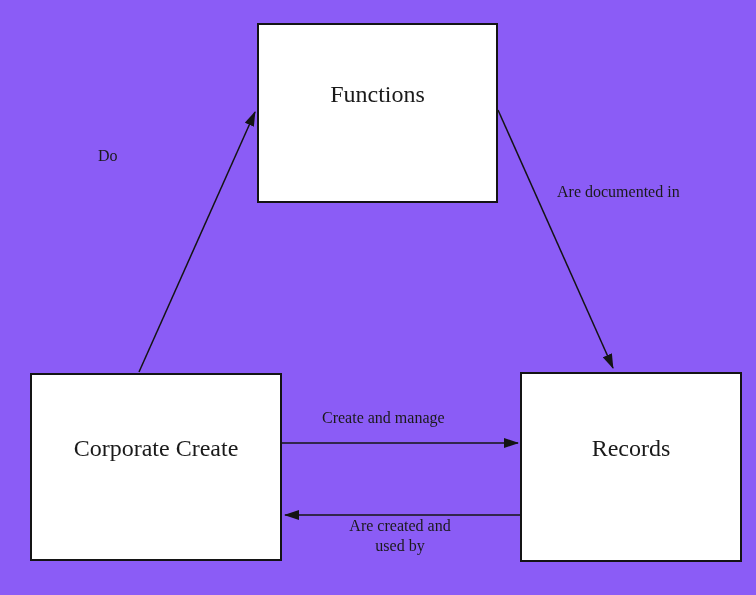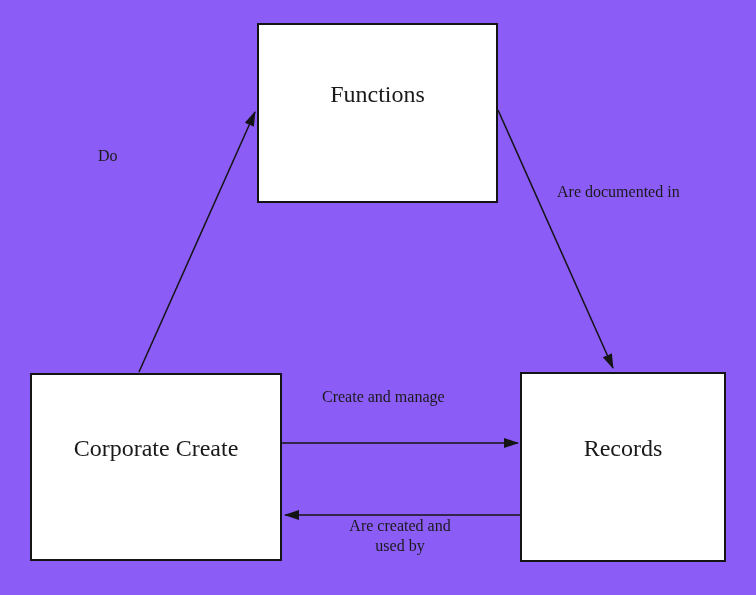--- a/index.html
+++ b/index.html
@@ -35,31 +35,31 @@
   }
   .node-label {
     position: relative;
     top: -19px;
     font-size: 24px;
     white-space: nowrap;
     color: #1a1a1a;
   }
   .node-functions   { left: 257px; top: 23px;  width: 241px; height: 180px; }
   .node-corporate   { left: 30px;  top: 373px; width: 252px; height: 188px; }
-  .node-records     { left: 520px; top: 372px; width: 206px; height: 190px; }
+  .node-records     { left: 520px; top: 372px; width: 222px; height: 190px; }
   .edge-label {
     position: absolute;
     font-size: 16px;
     line-height: 1.25;
     white-space: pre-line;
     color: #1a1a1a;
   }
   .label-do          { left: 98px;  top: 146px; }
   .label-documented  { left: 557px; top: 146px; margin-top: 36px; }
-  .label-create      { left: 322px; top: 387px; }
+  .label-create      { left: 322px; top: 408px; }
   .label-used        { left: 334px; top: 516px; width: 132px; text-align: center; }
 </style>
 </head>
 <body>
 
 <div class="canvas">
 
   <svg class="edges-layer" width="756" height="595" viewBox="0 0 756 595" xmlns="http://www.w3.org/2000/svg">
     <defs>
       <marker id="arrowhead" markerUnits="userSpaceOnUse" markerWidth="15" markerHeight="10" refX="14" refY="5" orient="auto">

